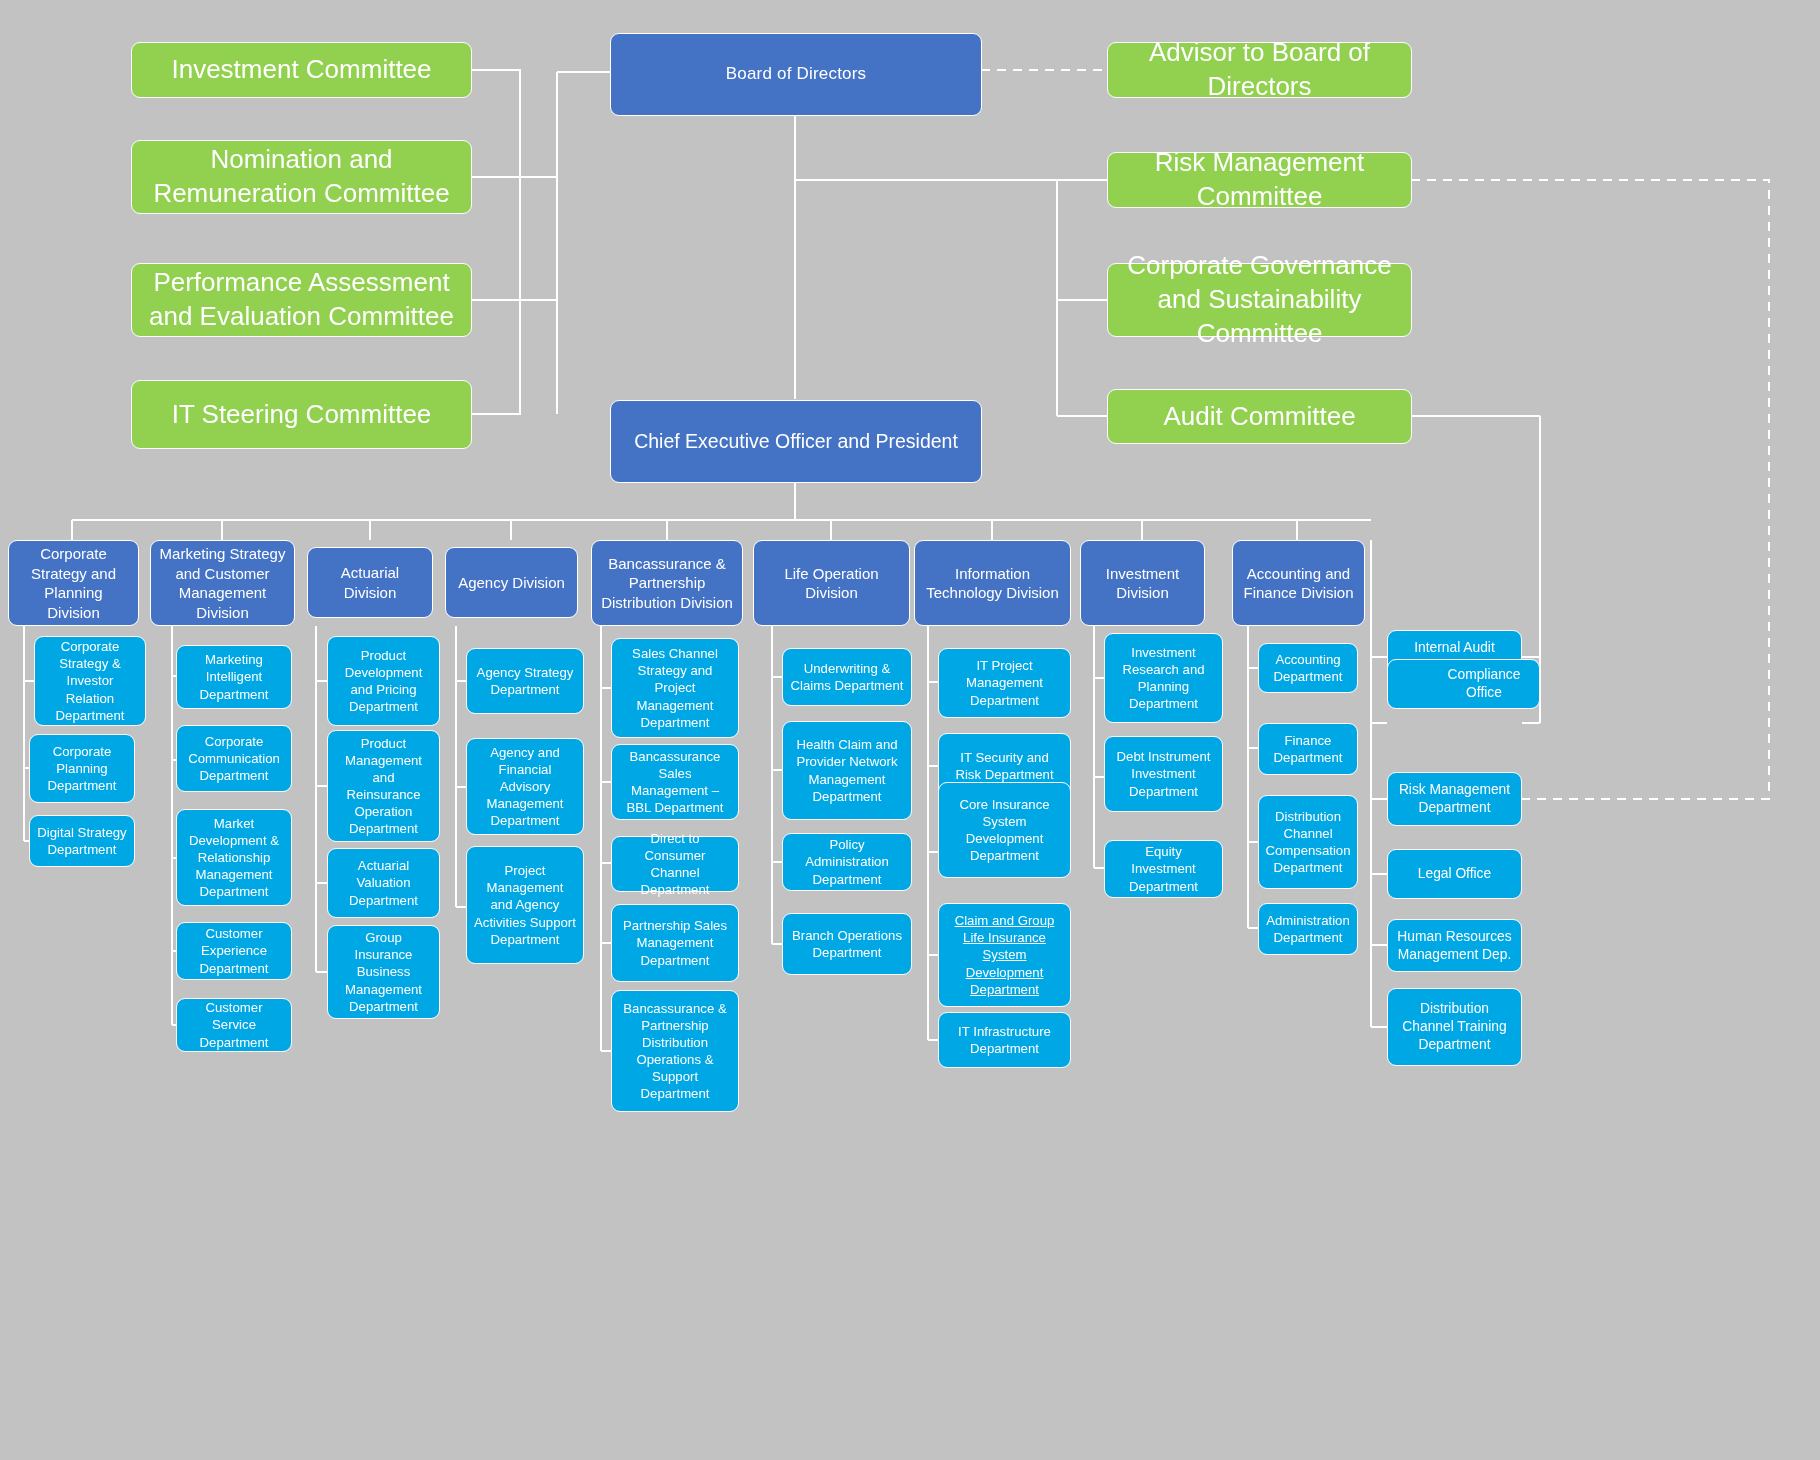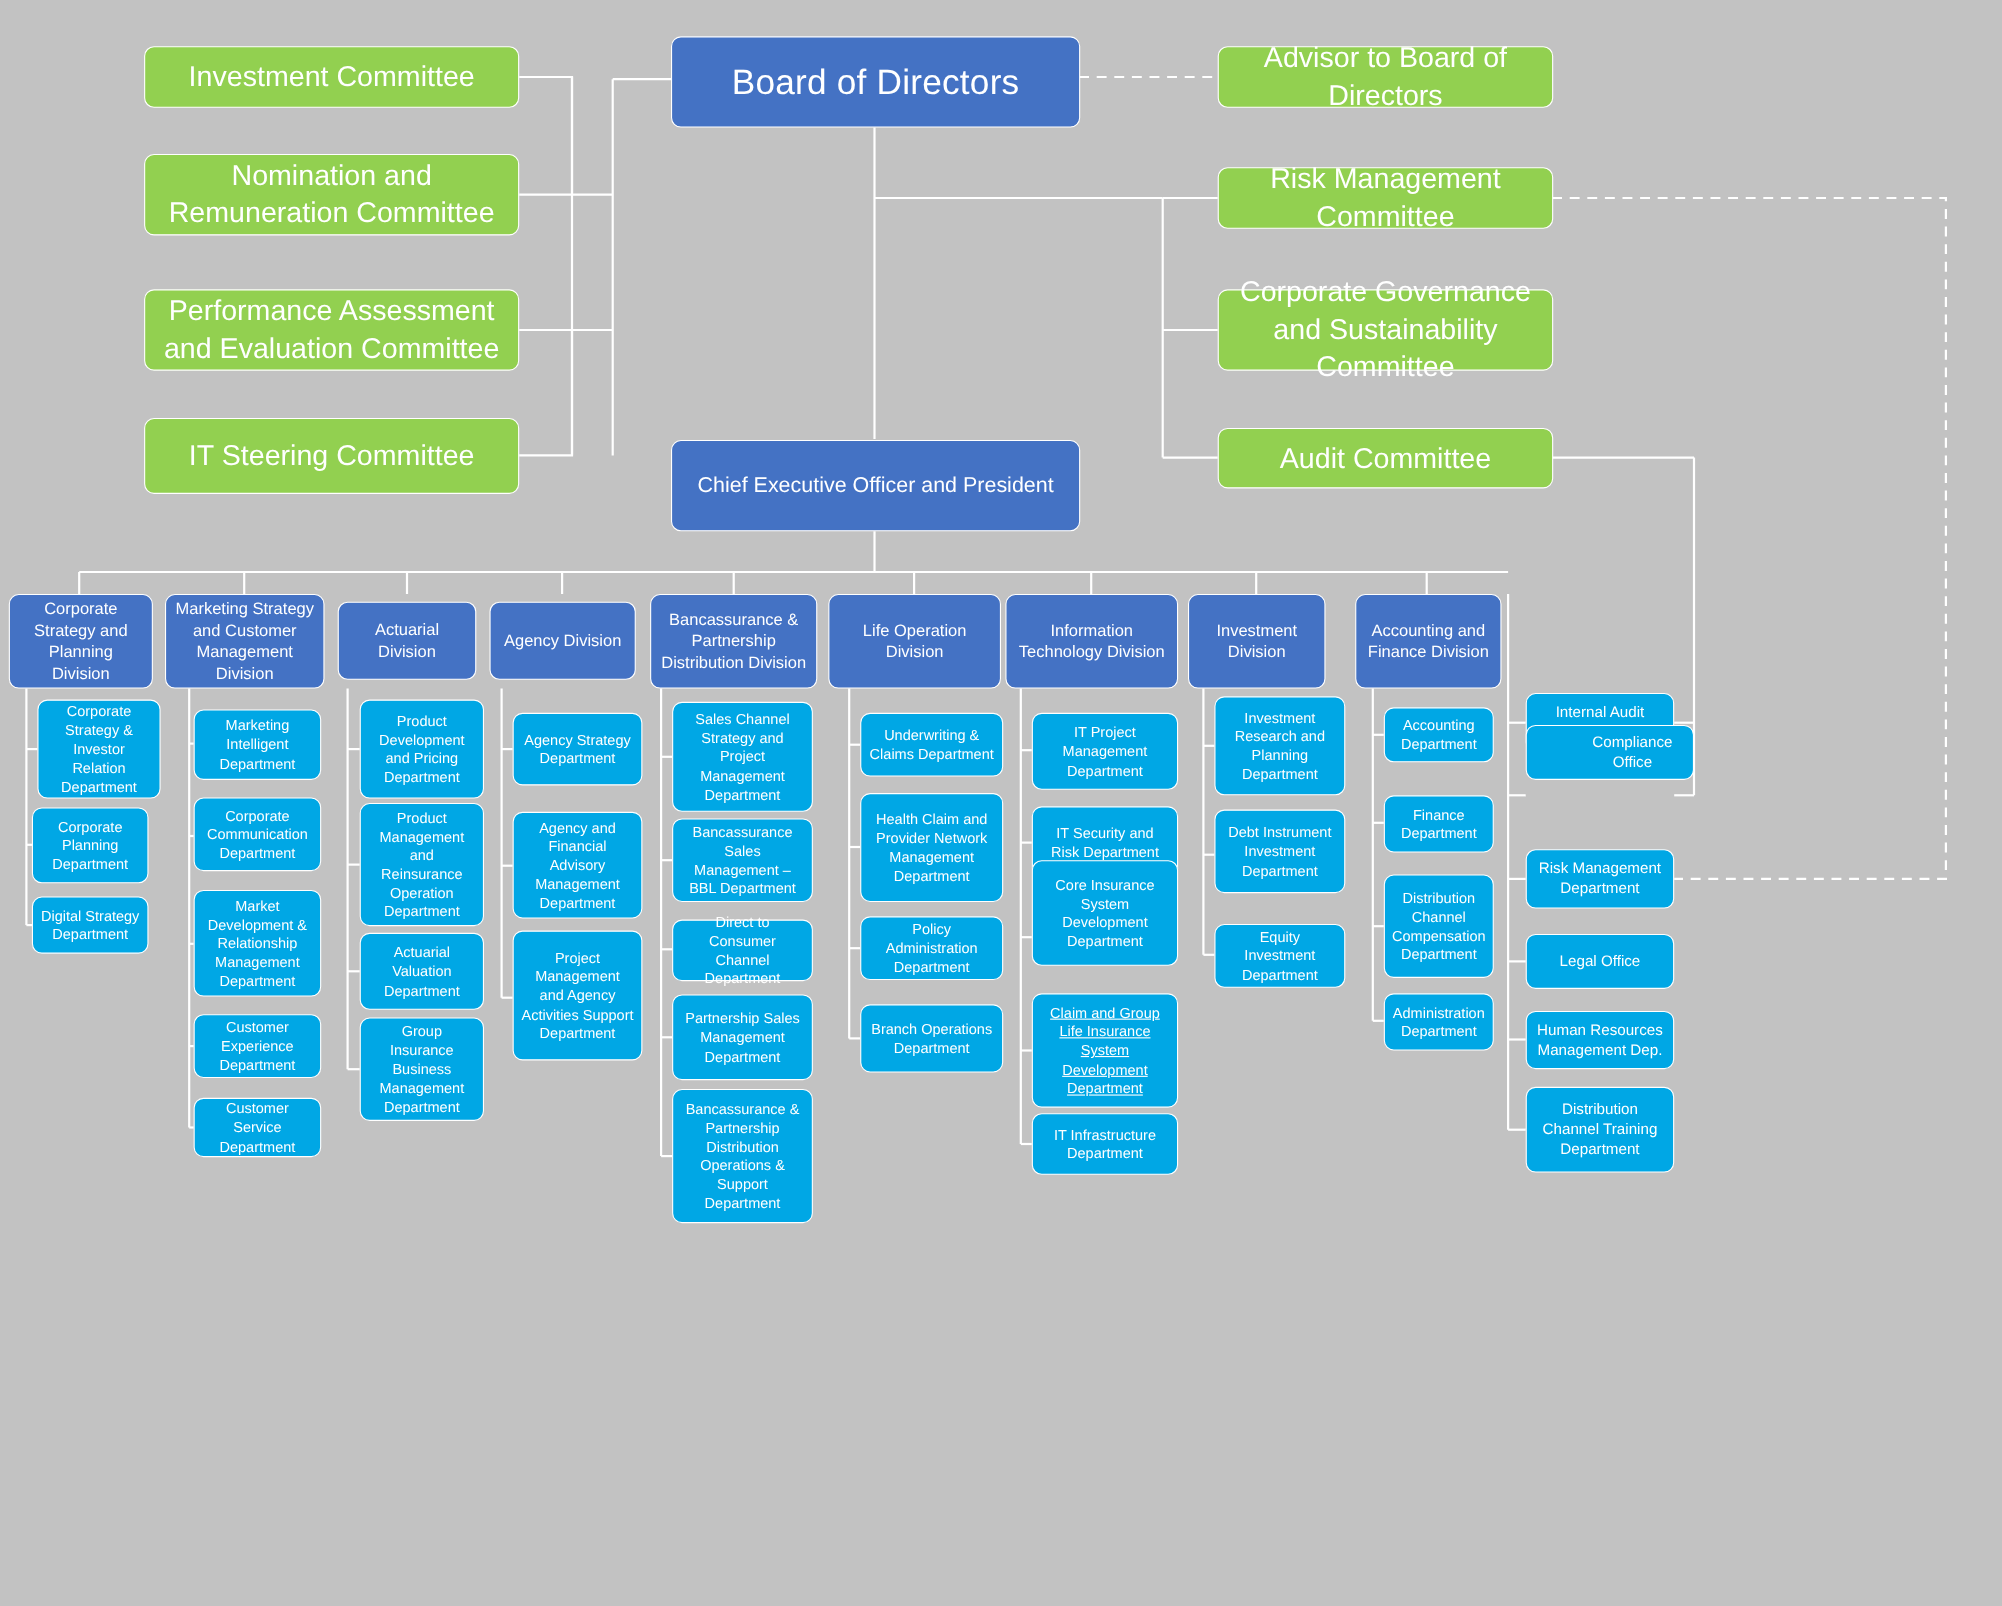--- a/index.html
+++ b/index.html
@@ -23,21 +23,21 @@
     display:flex;
     align-items:center;
     justify-content:center;
     text-align:center;
     line-height:1.30;
     padding:3px 7px;
     z-index:3;
   }
   .lvl-board{
     background:#4472c4;
-    font-size:32px;
+    font-size:17px;
     letter-spacing:.2px;
   }
   .lvl-ceo{
     background:#4472c4;
     font-size:19.5px;
   }
   .lvl-committee{
     background:#92d050;
     font-size:26px;
   }

